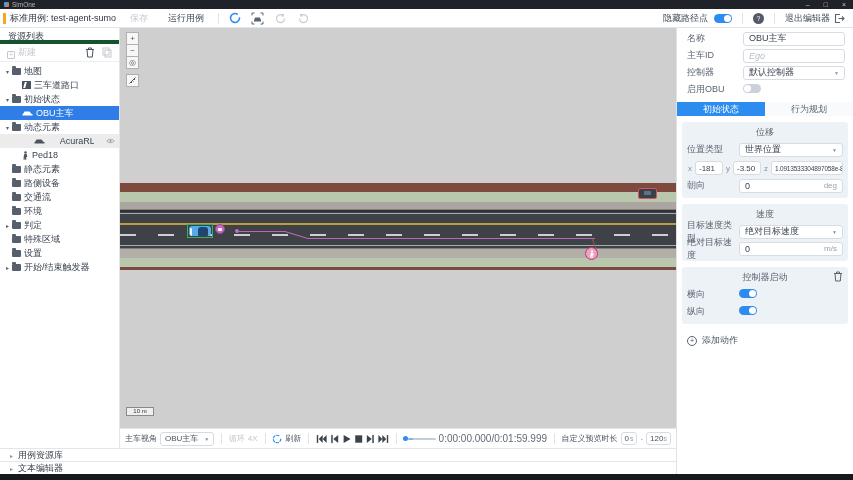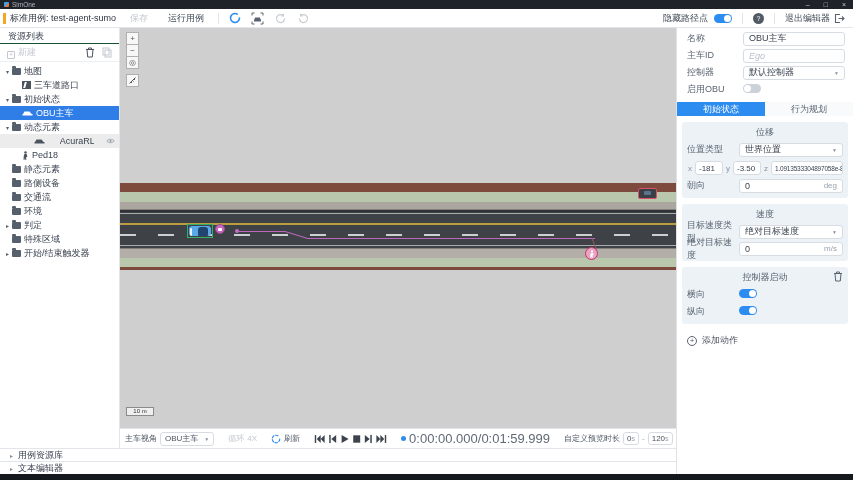--- a/index.html
+++ b/index.html
@@ -22,21 +22,21 @@
   .hdr-icon { width:13px; height:13px; margin:0 5px; display:flex; align-items:center; justify-content:center; }
   #header-right { margin-left:auto; display:flex; align-items:center; margin-right:8px; }
   .toggle { width:18px; height:9px; border-radius:5px; position:relative; display:inline-block; }
   .toggle.on { background:#2d8cf0; } .toggle.off { background:#ccd1d9; }
   .toggle::after { content:''; position:absolute; width:7px; height:7px; border-radius:50%; background:#fff; top:1px; }
   .toggle.on::after { right:1px; } .toggle.off::after { left:1px; }
   #help-btn { width:11px; height:11px; border-radius:50%; background:#525a66; color:#fff; font-size:7px; display:flex; align-items:center; justify-content:center; margin:0 6px; }
 
   
   #sidebar { position:absolute; left:0; top:28px; width:120px; height:420px; background:#fff; border-right:1px solid #e2e6ea; font-size:9px; color:#3a4350; }
-  #sb-title { height:16px; line-height:16px; padding-left:8px; border-bottom:1px solid #14532d; }
+  #sb-title { height:16px; line-height:16px; padding-left:8px; border-bottom:4px solid #14532d; }
   #sb-actions { height:18px; display:flex; align-items:center; padding:0 7px; border-bottom:1px solid #eceff2; }
   #new-btn { display:flex; align-items:flex-end; color:#c3c7cf; }
   #new-btn .sq { width:8px; height:8px; border:1px solid #c3c7cf; border-radius:1px; font-size:7px; line-height:6px; text-align:center; margin-right:3px; }
   #sb-actions .right-icons { margin-left:auto; display:flex; gap:7px; }
   .tree { padding-top:2px; }
   .trow { height:14px; display:flex; align-items:center; padding-left:3px; cursor:default; }
   .trow .arr { width:9px; font-size:6px; color:#5a6470; text-align:center; }
   .trow .noarr { width:9px; }
   .trow .childpad { width:19px; }
   .trow .lbl { margin-left:3px; white-space:nowrap; overflow:hidden; }
@@ -77,21 +77,21 @@
   #scale-box { position:absolute; left:6px; top:379px; width:28px; height:9px; border:1px solid #8a8a8a; background:rgba(245,245,245,.85); font-size:6px; line-height:7px; text-align:center; color:#333; }
 
   
   #vp-toolbar { position:absolute; left:120px; top:428px; width:556px; height:20px; background:#fff; border-top:1px solid #e2e6ea; display:flex; align-items:center; gap:3px; padding:0 5px; font-size:8px; color:#4a5360; white-space:nowrap; }
   .sel-box { border:1px solid #d7dce3; border-radius:3px; height:14px; display:flex; align-items:center; padding:0 4px; gap:6px; }
   .caret { font-size:5px; color:#8a929e; }
   .pb { width:12px; height:12px; display:flex; align-items:center; justify-content:center; }
   #slider { display:flex; align-items:center; width:62px; }
   #slider .knob { width:5px; height:5px; border-radius:50%; background:#2d8cf0; flex:none; }
   #slider .track { height:2px; flex:1; background:linear-gradient(90deg,#7fb4e8 0 18%,#c5cdd5 18%); border-radius:1px; }
-  #time-label { font-size:13px; color:#606a76; }
+  #time-label { font-size:10px; color:#606a76; }
   .mini-input { border:1px solid #d7dce3; border-radius:3px; height:13px; display:flex; align-items:center; padding:0 3px; width:25px; }
   .mini-input .sfx { margin-left:auto; color:#9aa2ad; font-size:7px; }
 
   
   .b-row { position:absolute; left:0; width:676px; height:13px; background:#fff; border-top:1px solid #e2e6ea; display:flex; align-items:center; padding-left:10px; font-size:9px; color:#3a4350; gap:5px; }
   .b-row .arr { font-size:6px; color:#8a929e; }
   #dark-bar { position:absolute; left:0; top:474px; width:853px; height:6px; background:#15181d; }
 
   
   #inspector { position:absolute; left:676px; top:28px; width:177px; height:446px; background:#fff; border-left:1px solid #dfe3e7; font-size:9px; color:#5a6470; }
@@ -274,20 +274,25 @@
         <span class="arr">▸</span>
         <span class="ic-folder"></span>
         <span class="lbl">判定</span>
       </div>
     <div class="trow">
         <span class="noarr"></span>
         <span class="ic-folder"></span>
         <span class="lbl">特殊区域</span>
       </div>
     <div class="trow">
+        <span class="noarr"></span>
+        <span class="ic-folder"></span>
+        <span class="lbl">设置</span>
+      </div>
+    <div class="trow">
         <span class="arr">▸</span>
         <span class="ic-folder"></span>
         <span class="lbl">开始/结束触发器</span>
       </div>
   </div>
 </div>
 
 <div id="viewport">
   <div class="vp-btn" style="top:4px;">+</div>
   <div class="vp-btn" style="top:16px;">−</div>

